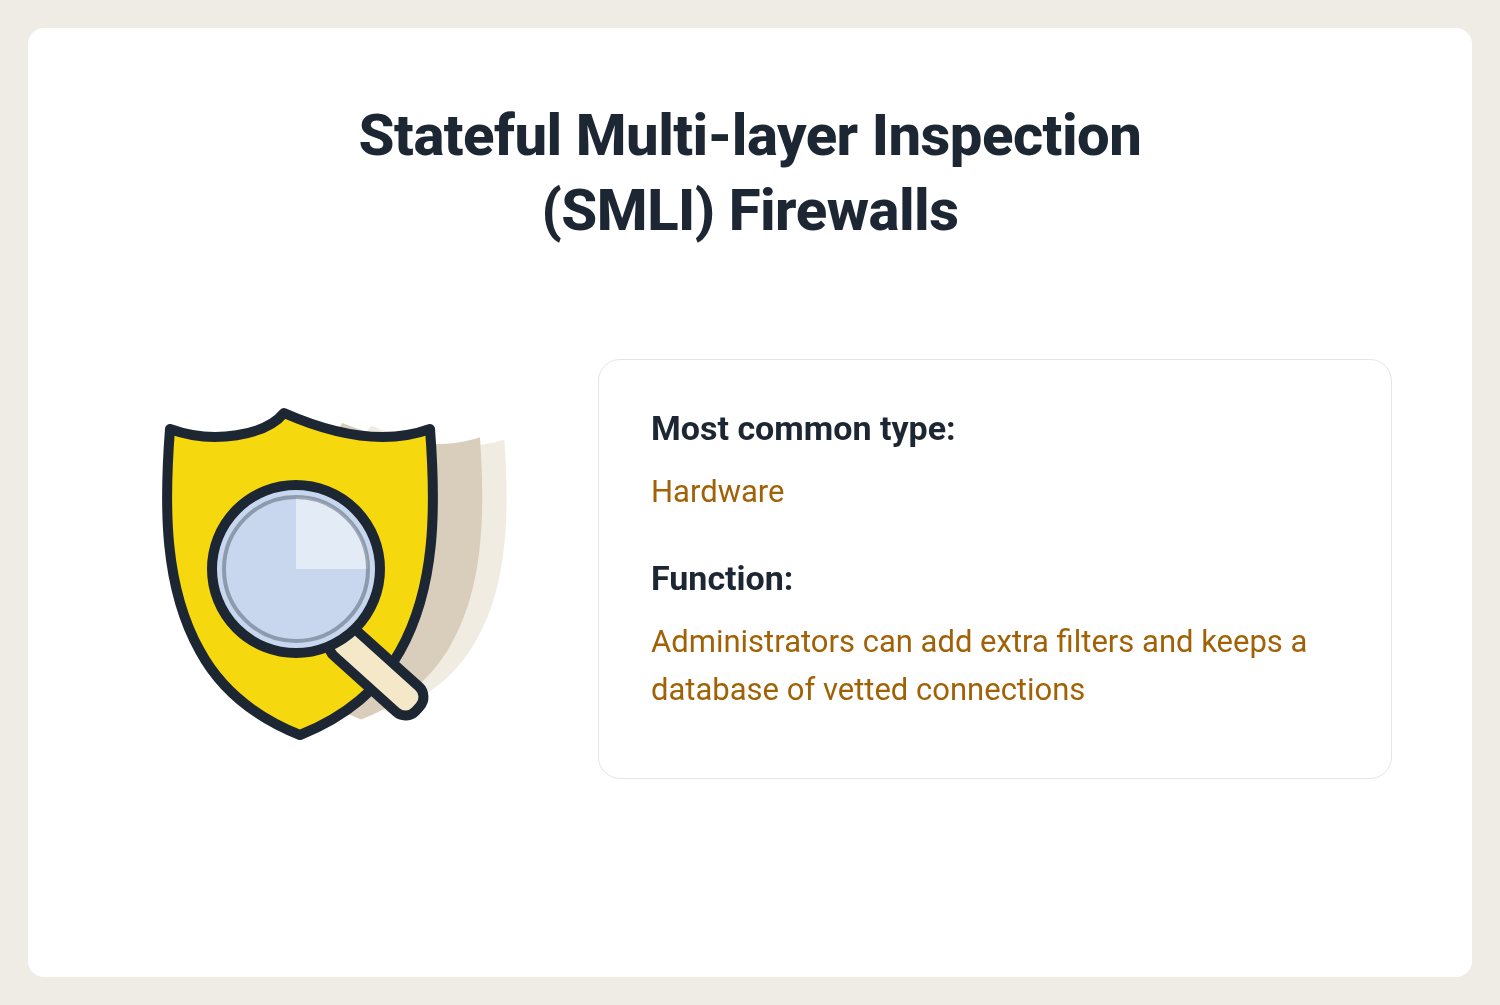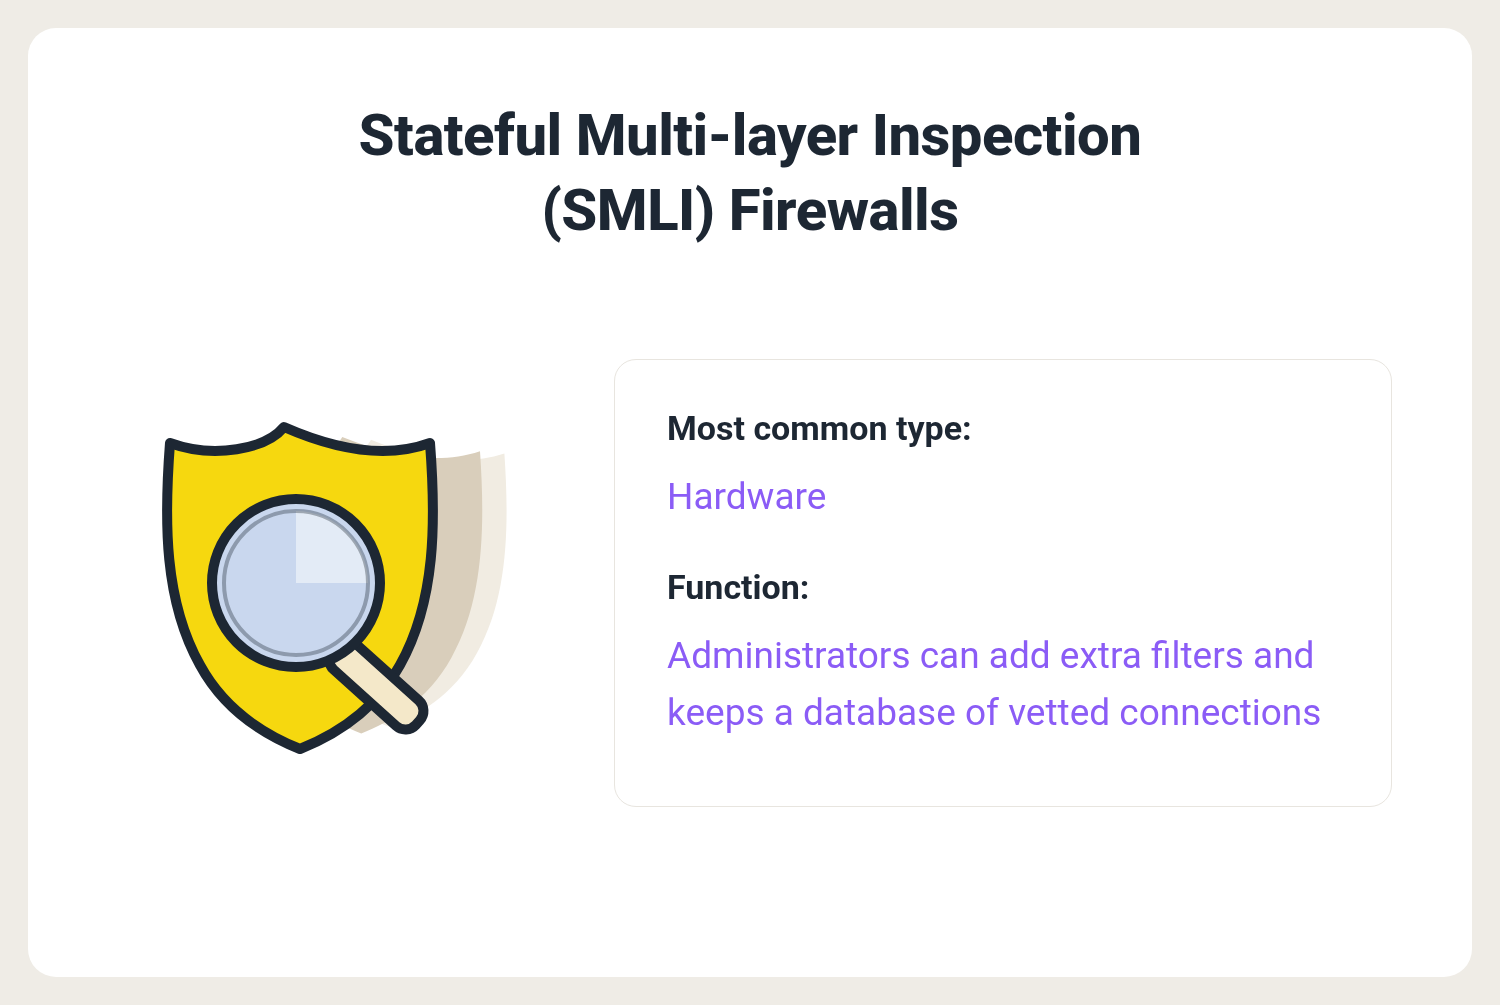--- a/index.html
+++ b/index.html
@@ -9,21 +9,21 @@
     }
     body {
       font-family: -apple-system, BlinkMacSystemFont, 'Segoe UI', Roboto, Helvetica, Arial, sans-serif;
       background: #efece6;
       width: 1500px;
       height: 1005px;
       padding: 28px;
     }
     .card {
       background: #ffffff;
-      border-radius: 28px;
+      border-radius: 16px;
       width: 100%;
       height: 100%;
       padding: 60px 80px 60px 80px;
       display: flex;
       flex-direction: column;
     }
     .title {
       font-size: 58px;
       font-weight: 800;
       color: #1d2733;
@@ -32,21 +32,21 @@
       letter-spacing: -0.5px;
       max-width: 900px;
       align-self: center;
       margin-top: 10px;
     }
     .content {
       display: flex;
       flex-direction: row;
       align-items: center;
       margin-top: 110px;
-      gap: 66px;
+      gap: 50px;
     }
     .icon-wrap {
       flex: 0 0 auto;
       width: 440px;
       display: flex;
       justify-content: center;
       align-items: center;
     }
     .icon-wrap svg {
       width: 380px;
@@ -58,23 +58,23 @@
       border-radius: 22px;
       padding: 48px 52px 56px 52px;
     }
     .label {
       font-size: 34px;
       font-weight: 700;
       color: #1d2733;
       margin-bottom: 20px;
     }
     .value {
-      font-size: 37px;
+      font-size: 31px;
       font-weight: 400;
-      color: #8b5cf6;
+      color: #a16207;
       margin-bottom: 42px;
       line-height: 1.55;
     }
     .value:last-child {
       margin-bottom: 8px;
     }
   </style>
 </head>
 <body>
 

